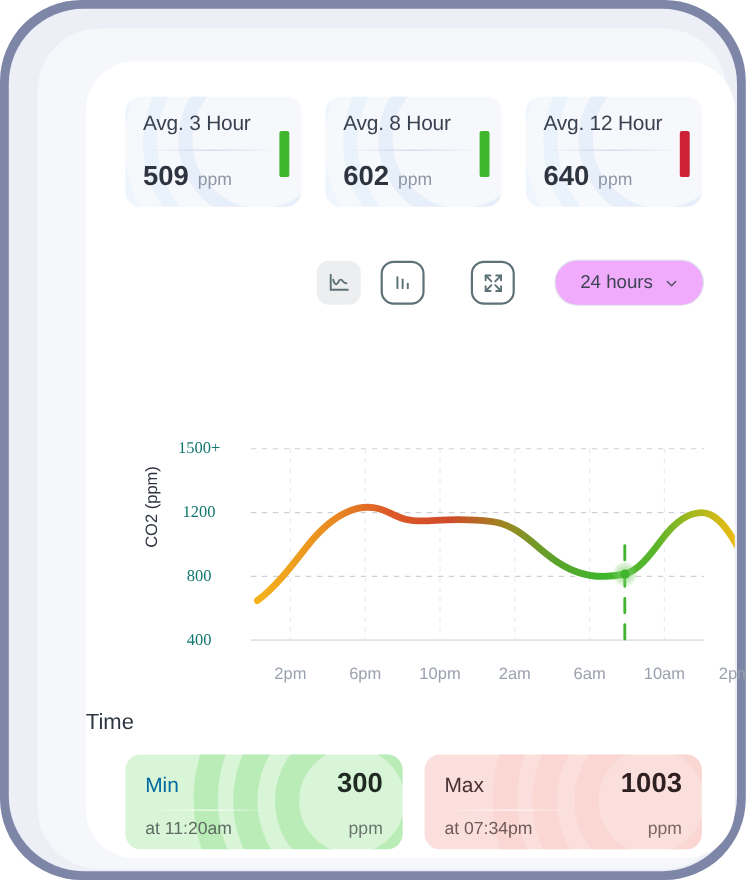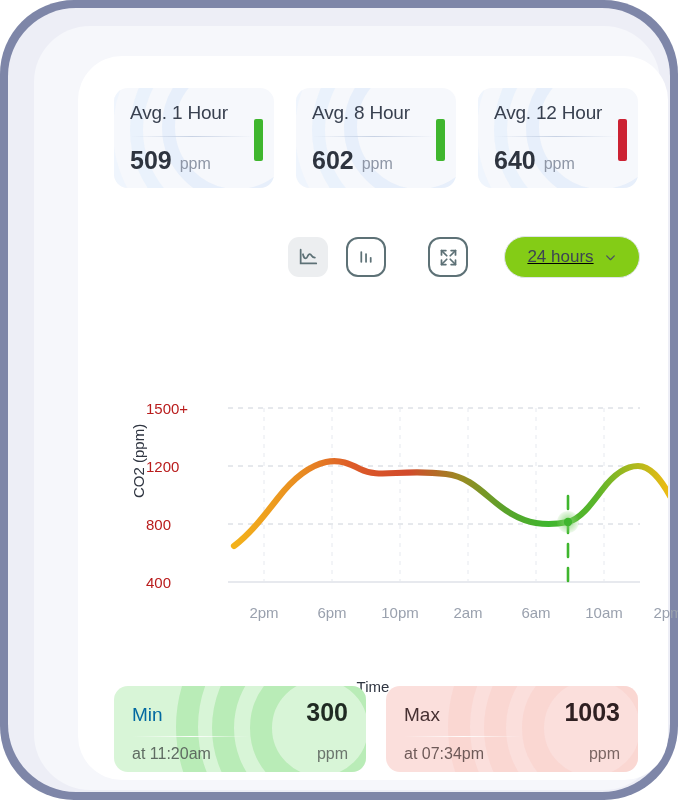--- a/index.html
+++ b/index.html
@@ -86,42 +86,42 @@
   }
   .icon-btn {
     width: 40px; height: 40px; border-radius: 11px;
     display: flex; align-items: center; justify-content: center;
   }
   .icon-btn.active { background: #eceef0; }
   .icon-btn.outlined { border: 2px solid #5d7176; border-radius: 12px; }
   .dropdown {
     margin-left: 18px;
     width: 136px; height: 42px; border-radius: 21px;
-    border: 1.5px solid #dfe3ea; background: #84cc16;
-    display: flex; align-items: center; justify-content: center; gap: 10px; text-decoration: underline;
+    border: 1.5px solid #dfe3ea; background: #f0abfc;
+    display: flex; align-items: center; justify-content: center; gap: 10px;
   }
   .dropdown-label {
     font-size: 17px; color: #3d4454; font-family: "Liberation Sans", sans-serif;
   }
 
   
   .chart-wrap { position: absolute; left: 0; top: 290px; width: 590px; height: 330px; }
   .y-label {
     position: absolute; left: 52px; top: 152px;
     transform: rotate(-90deg); transform-origin: left top;
     font-size: 15px; color: #2f3541; font-family: "Liberation Sans", sans-serif;
     white-space: nowrap;
   }
   .x-label {
-    position: absolute; left: 0; top: 300px; width: 590px; text-align: center;
-    font-size: 15px; color: #2f3541; font-family: "Liberation Sans", sans-serif; margin-top: 32px;
+    position: absolute; left: 0; top: 300px; width: 590px; text-align: left;
+    font-size: 20px; color: #2f3541; font-family: "Liberation Sans", sans-serif;
   }
   .ytick {
-    position: absolute; right: 0; width: 70px; text-align: left;
-    font-size: 15px; color: #b91c1c; font-family: Liberation Sans, sans-serif;
+    position: absolute; right: 0; width: 70px; text-align: center;
+    font-size: 15px; color: #0f766e; font-family: Liberation Serif, serif;
   }
   .xtick {
     position: absolute; width: 60px; text-align: center;
     font-size: 15px; color: #9aa1ae; font-family: "Liberation Sans", sans-serif;
   }
 
   
   .tooltip {
     position: absolute; left: 382px; top: 48px;
     width: 148px; height: 52px;
@@ -174,21 +174,21 @@
     <div class="frame-inner">
       <div class="card-white">
 
         <div class="stats-row">
 
           <div class="stat-card">
             <div class="arc a3"></div>
             <div class="arc a2"></div>
             <div class="arc a1"></div>
             <div class="stat-inner">
-              <div class="stat-title">Avg. 1 Hour</div>
+              <div class="stat-title">Avg. 3 Hour</div>
               <div class="stat-divider"></div>
               <div class="stat-value-row">
                 <span class="stat-value">509</span>
                 <span class="stat-unit">ppm</span>
               </div>
             </div>
             <div class="stat-badge" id="badge0" style="background: rgb(63, 182, 46);"></div>
           </div>
 
           <div class="stat-card">

